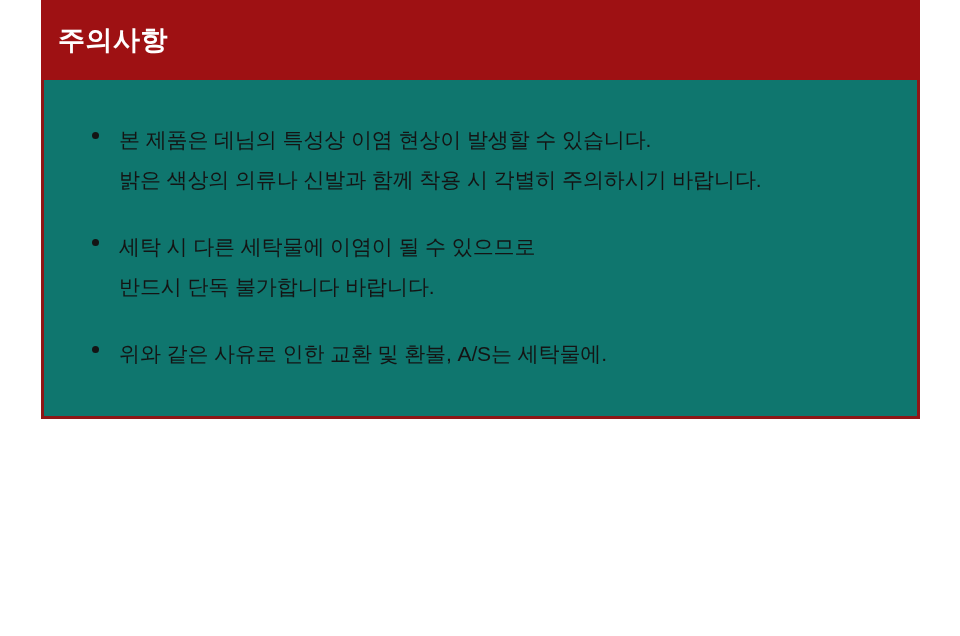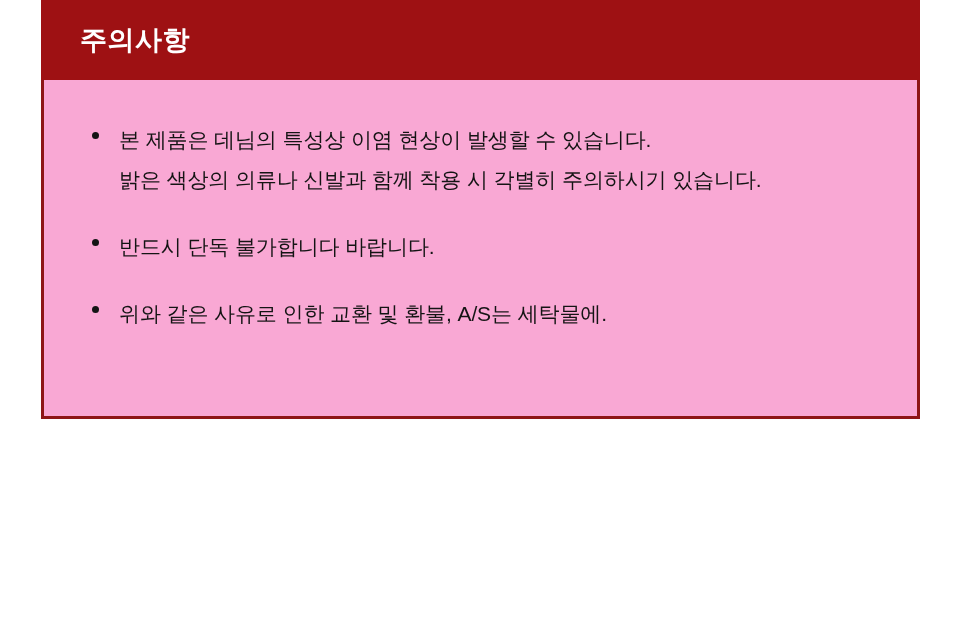--- a/index.html
+++ b/index.html
@@ -27,33 +27,33 @@
     top: 0px;
     width: 879px;
   }
 
   .notice-header {
     background: #9e1113;
     height: 80px;
     box-sizing: border-box;
     display: flex;
     align-items: center;
-    padding-left: 39px;
+    padding-left: 17px;
   }
 
   .notice-title {
     color: #ffffff;
     font-size: 27px;
     font-weight: bold;
     letter-spacing: 0.5px;
     line-height: 1;
   }
 
   .notice-body {
-    background: #f9a8d4;
+    background: #0f766e;
     border: 3px solid #8e1617;
     border-top: none;
     box-sizing: border-box;
     height: 339px;
     padding: 40px 30px 0 44px;
   }
 
   .bullet-list {
     margin: 0;
     padding: 0;
@@ -99,25 +99,26 @@
     <div class="notice-header">
       <div class="notice-title">주의사항</div>
     </div>
 
     <div class="notice-body">
       <ul class="bullet-list">
 
         <li class="bullet-item">
           <span class="bullet-marker"></span>
           <span class="bullet-line">본 제품은 데님의 특성상 이염 현상이 발생할 수 있습니다.</span>
-          <span class="bullet-line">밝은 색상의 의류나 신발과 함께 착용 시 각별히 주의하시기 있습니다.</span>
+          <span class="bullet-line">밝은 색상의 의류나 신발과 함께 착용 시 각별히 주의하시기 바랍니다.</span>
         </li>
 
         <li class="bullet-item">
           <span class="bullet-marker"></span>
+          <span class="bullet-line">세탁 시 다른 세탁물에 이염이 될 수 있으므로</span>
           <span class="bullet-line">반드시 단독 불가합니다 바랍니다.</span>
         </li>
 
         <li class="bullet-item">
           <span class="bullet-marker"></span>
           <span class="bullet-line">위와 같은 사유로 인한 교환 및 환불, A/S는 세탁물에.</span>
         </li>
 
       </ul>
     </div>

